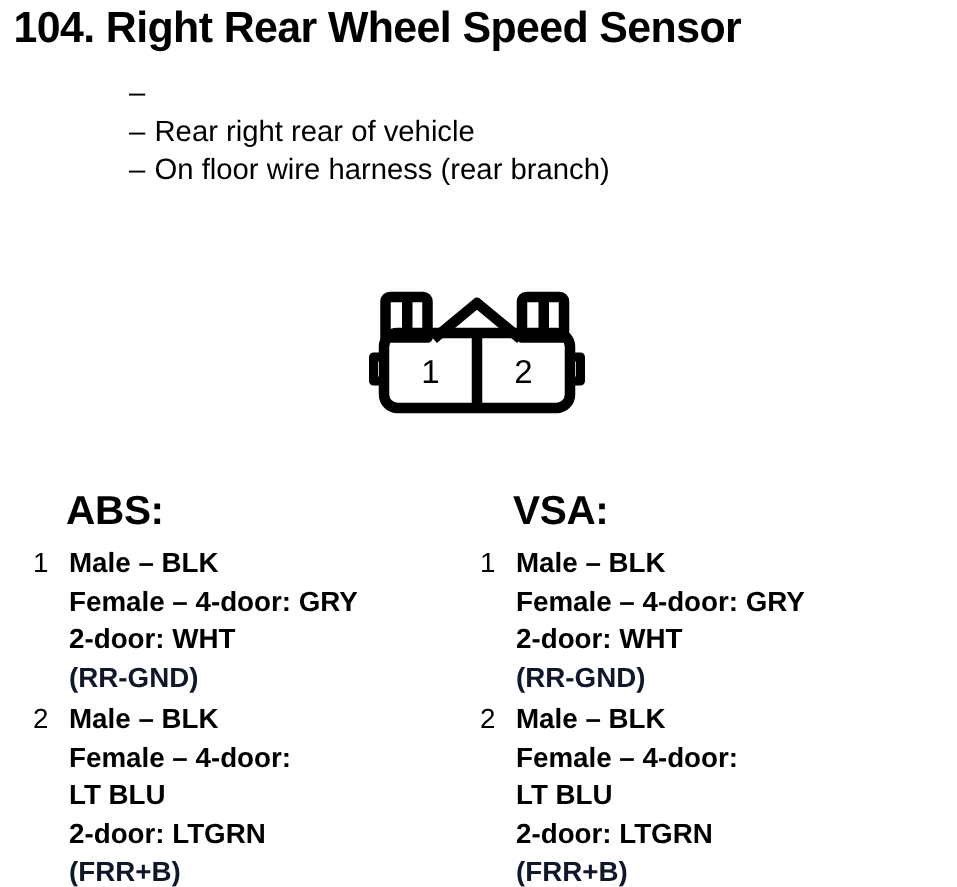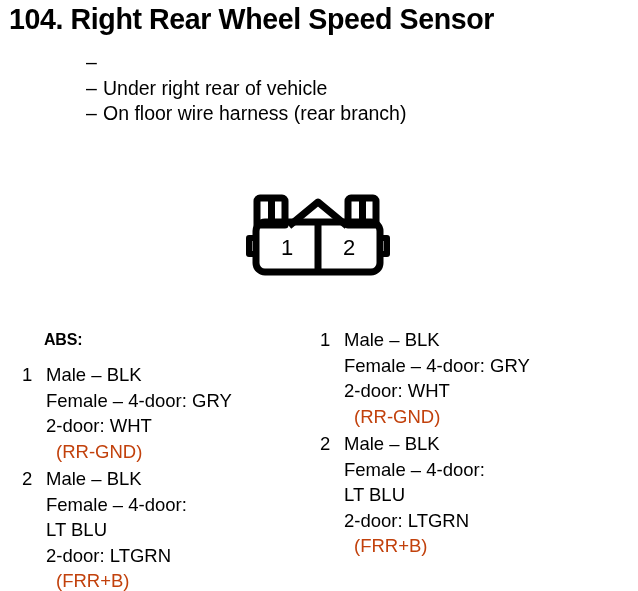--- a/index.html
+++ b/index.html
@@ -64,64 +64,64 @@
   
   .pin-column {
     position: absolute;
     top: 327px;
     width: 300px;
   }
   #column-abs { left: 22px; }
   #column-vsa { left: 320px; }
 
   .column-heading {
-    font-size: 16px;
+    font-size: 27px;
     font-weight: bold;
     line-height: 26px;
     margin-left: 22px;
     margin-bottom: 9px;
     letter-spacing: -0.2px;
   }
 
   .pin-entry {
     display: flex;
     align-items: flex-start;
     margin-bottom: 2px;
   }
   .pin-number {
     flex: 0 0 24px;
     font-size: 18.5px;
     line-height: 25.5px;
     text-align: left;
   }
   .pin-lines {
     flex: 1 1 auto;
+    font-weight: bold;
   }
   .pin-line {
     font-size: 18.5px;
     line-height: 25.5px;
     white-space: nowrap;
   }
   .pin-line.signal {
-    color: #c2410c;
-    margin-left: 10px;
+    color: #0f172a;
   }
 </style>
 </head>
 <body>
 
 <div id="page-title">104. Right Rear Wheel Speed Sensor</div>
 
 <div id="description-list">
   <div class="desc-row">
     <span class="desc-dash">–</span>
   </div>
   <div class="desc-row">
     <span class="desc-dash">–</span>
-    <span>Under right rear of vehicle</span>
+    <span>Rear right rear of vehicle</span>
   </div>
   <div class="desc-row">
     <span class="desc-dash">–</span>
     <span>On floor wire harness (rear branch)</span>
   </div>
 </div>
 
 <div id="connector-figure">
   <svg width="144" height="84" viewBox="0 0 144 84" xmlns="http://www.w3.org/2000/svg">
 
@@ -165,20 +165,21 @@
       <div class="pin-line">Male – BLK</div>
       <div class="pin-line">Female – 4-door:</div>
       <div class="pin-line">LT BLU</div>
       <div class="pin-line">2-door: LTGRN</div>
       <div class="pin-line signal">(FRR+B)</div>
     </div>
   </div>
 </div>
 
 <div class="pin-column" id="column-vsa">
+  <div class="column-heading">VSA:</div>
 
   <div class="pin-entry">
     <div class="pin-number">1</div>
     <div class="pin-lines">
       <div class="pin-line">Male – BLK</div>
       <div class="pin-line">Female – 4-door: GRY</div>
       <div class="pin-line">2-door: WHT</div>
       <div class="pin-line signal">(RR-GND)</div>
     </div>
   </div>

